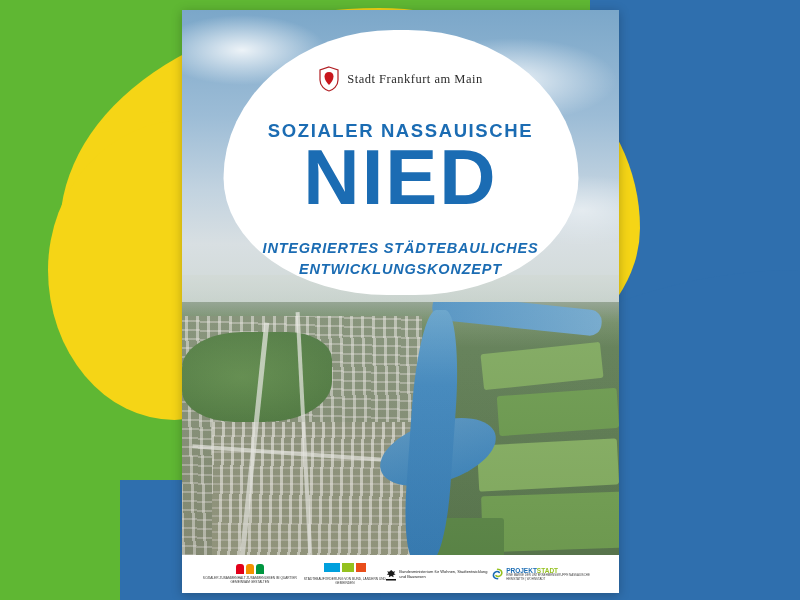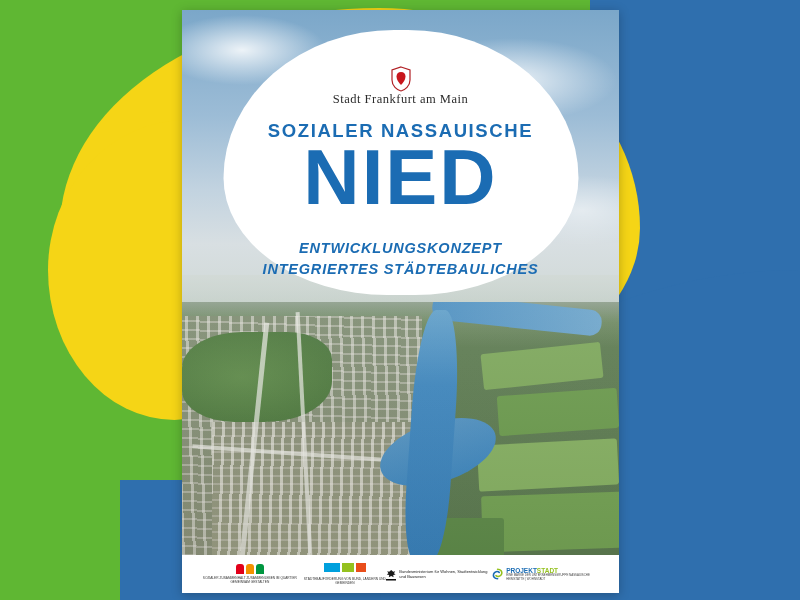--- a/index.html
+++ b/index.html
@@ -161,21 +161,21 @@
     top: 20px;
     width: 355px; height: 265px;
     background: #ffffff;
     border-radius: 50% 50% 50% 50% / 58% 58% 42% 42%;
     border-bottom-left-radius: 48% 46%;
     border-bottom-right-radius: 48% 46%;
   }
 
   .crest-row {
     position: absolute; top: 56px; left: 0; width: 100%;
-    display: flex; align-items: center; justify-content: center;  flex-direction: column;
+    display: flex; align-items: center; justify-content: center; gap: 7px;
   }
   .crest { width: 22px; height: 26px; }
   .crest-text {
     font-family: "Liberation Serif", serif;
     font-size: 12.5px; letter-spacing: .5px; color: #2b2b2b;
     white-space: nowrap;
   }
 
   .kicker {
     position: absolute; top: 110px; left: 0; width: 100%;
@@ -285,22 +285,22 @@
       <path d="M11 1 L20 4 V14 C20 20 15 24 11 25 C7 24 2 20 2 14 V4 Z" fill="#ffffff" stroke="#b11f24" stroke-width="1.2"></path>
       <path d="M11 6 C8 6 6.5 8 6.5 10.5 C6.5 14 9 17 11 19 C13 17 15.5 14 15.5 10.5 C15.5 8 14 6 11 6 Z" fill="#c8161d"></path>
       <circle cx="11" cy="8.5" r="1.5" fill="#c8161d"></circle>
     </svg>
     <div class="crest-text">Stadt Frankfurt am Main</div>
   </div>
 
   <div class="kicker">SOZIALER NASSAUISCHE</div>
   <div class="title">NIED</div>
   <div class="subtitle">
+    <div>INTEGRIERTES STÄDTEBAULICHES</div>
     <div>ENTWICKLUNGSKONZEPT</div>
-    <div>INTEGRIERTES STÄDTEBAULICHES</div>
   </div>
 
   <div class="logobar">
 
     <div class="logo lg1">
       <div class="marks">
         <div class="m m1"></div>
           <div class="m m2"></div>
           <div class="m m3"></div>
       </div>

